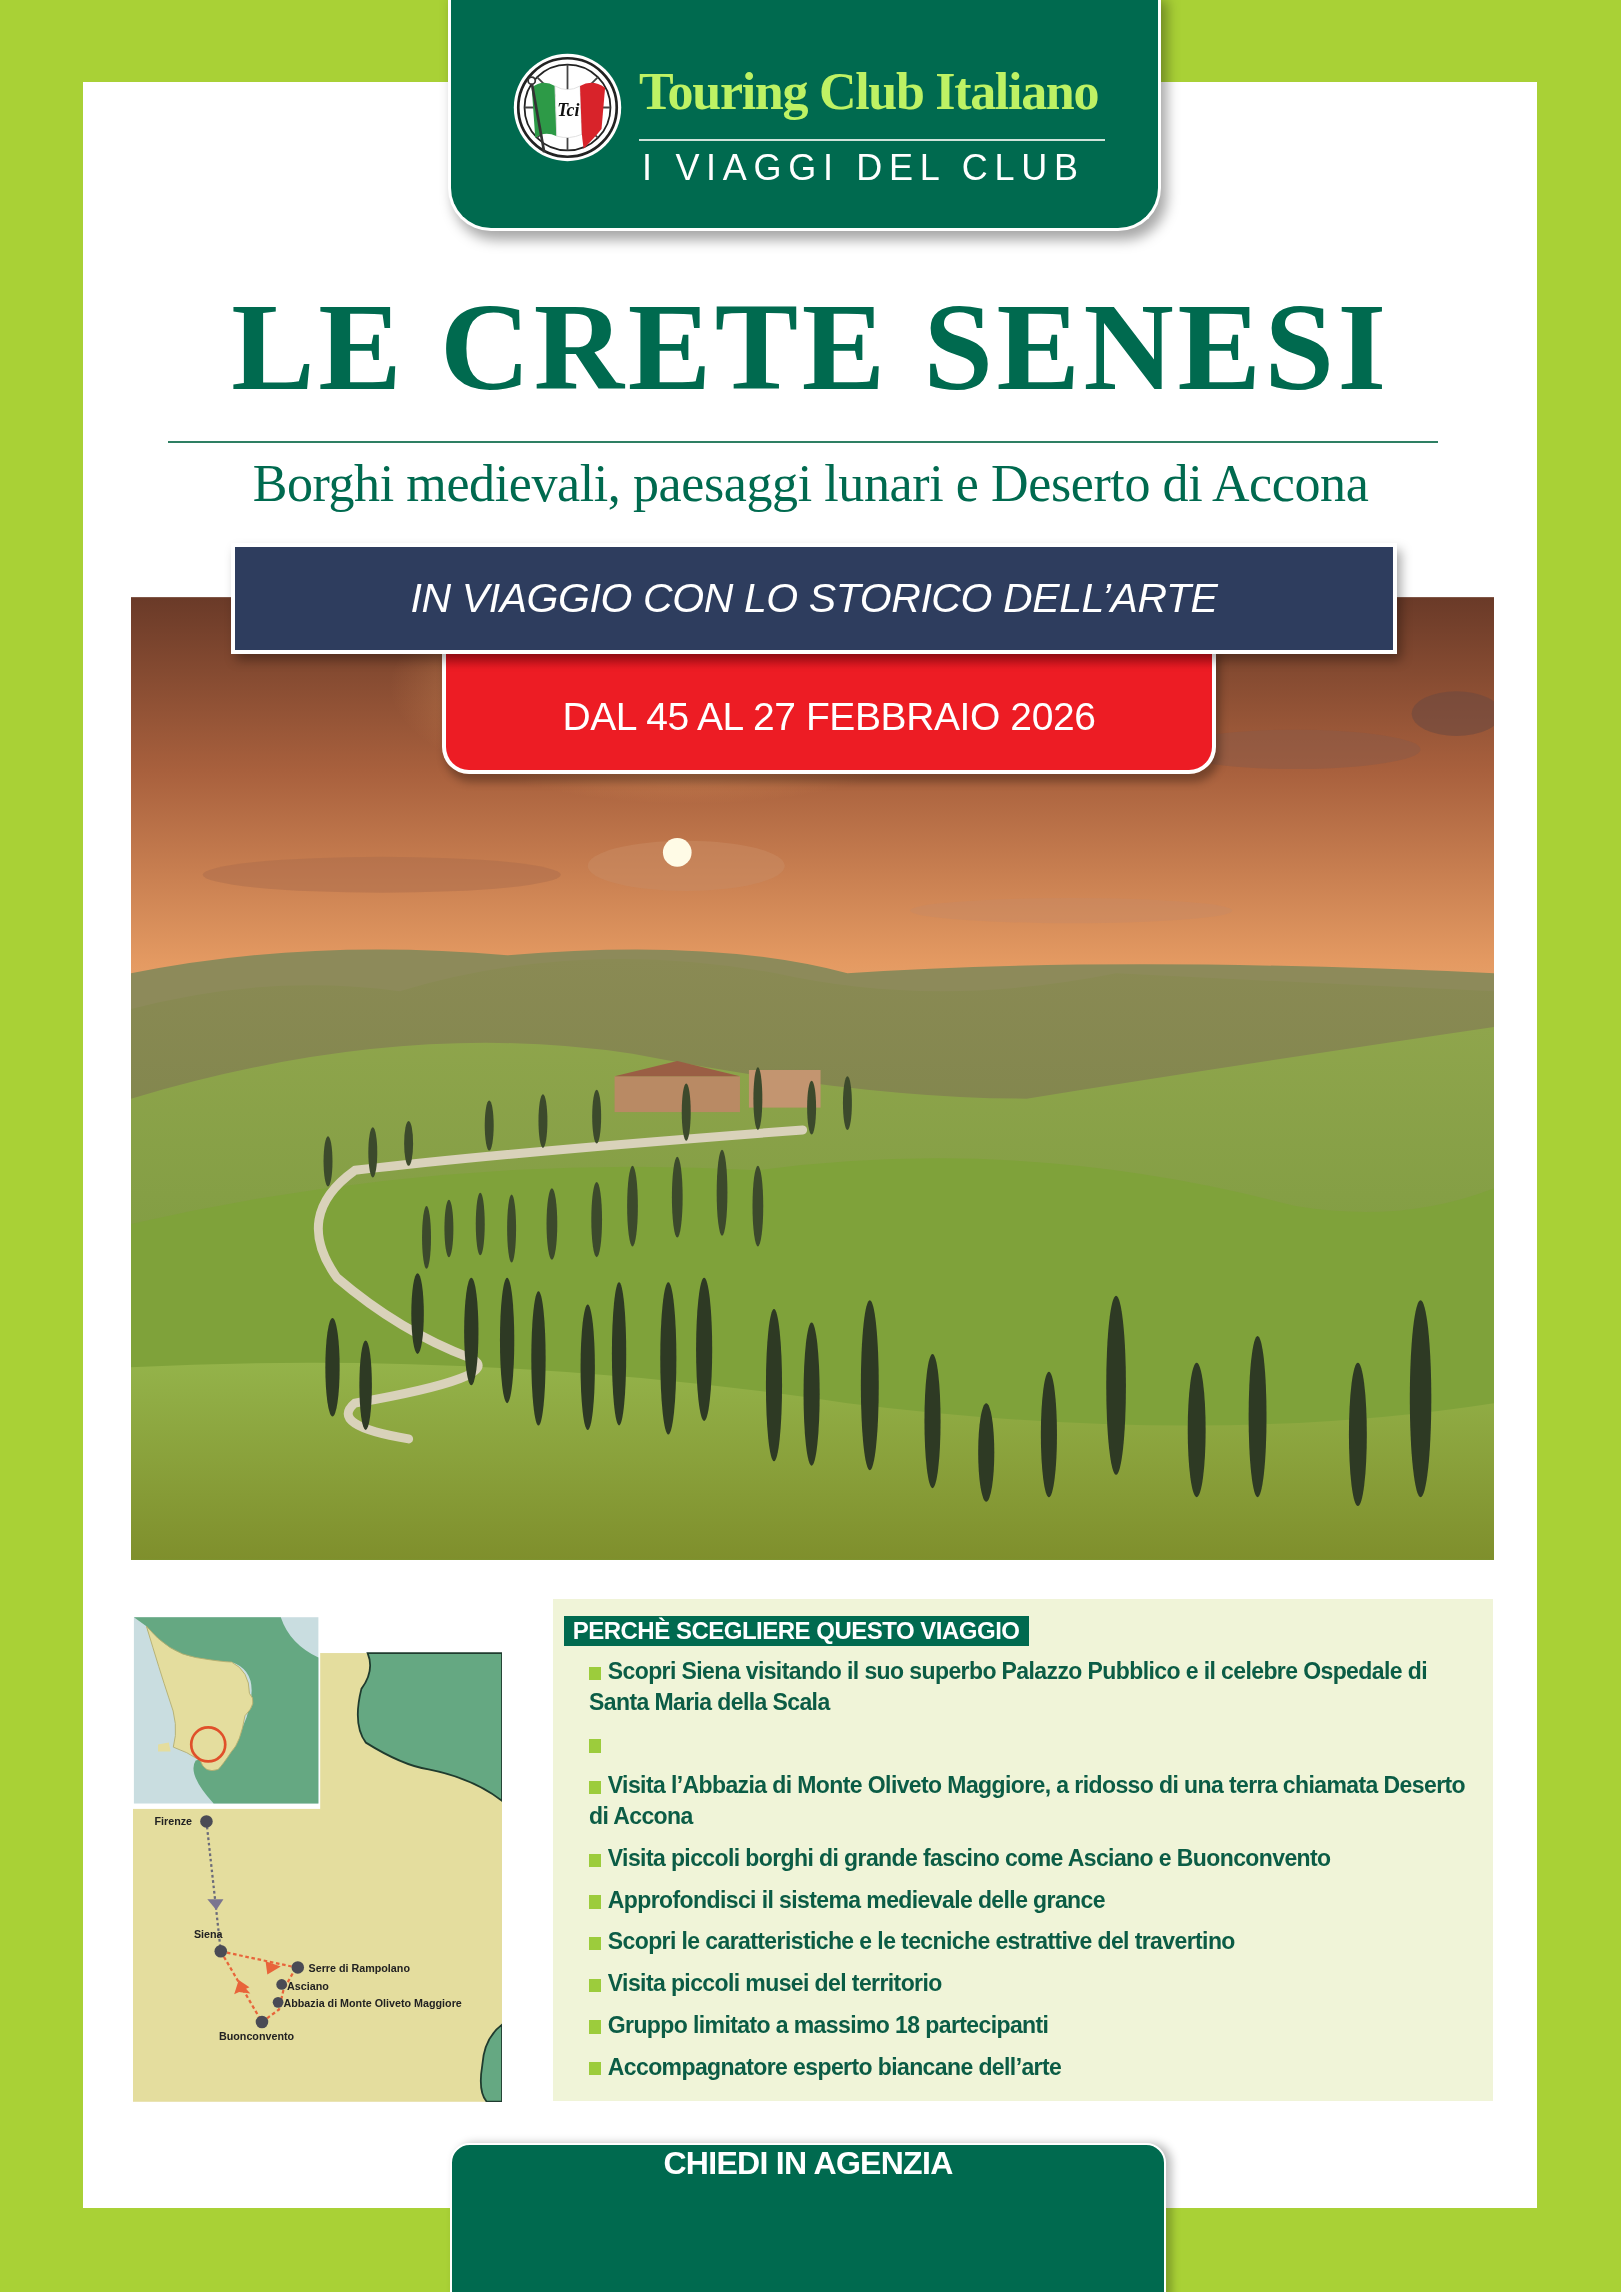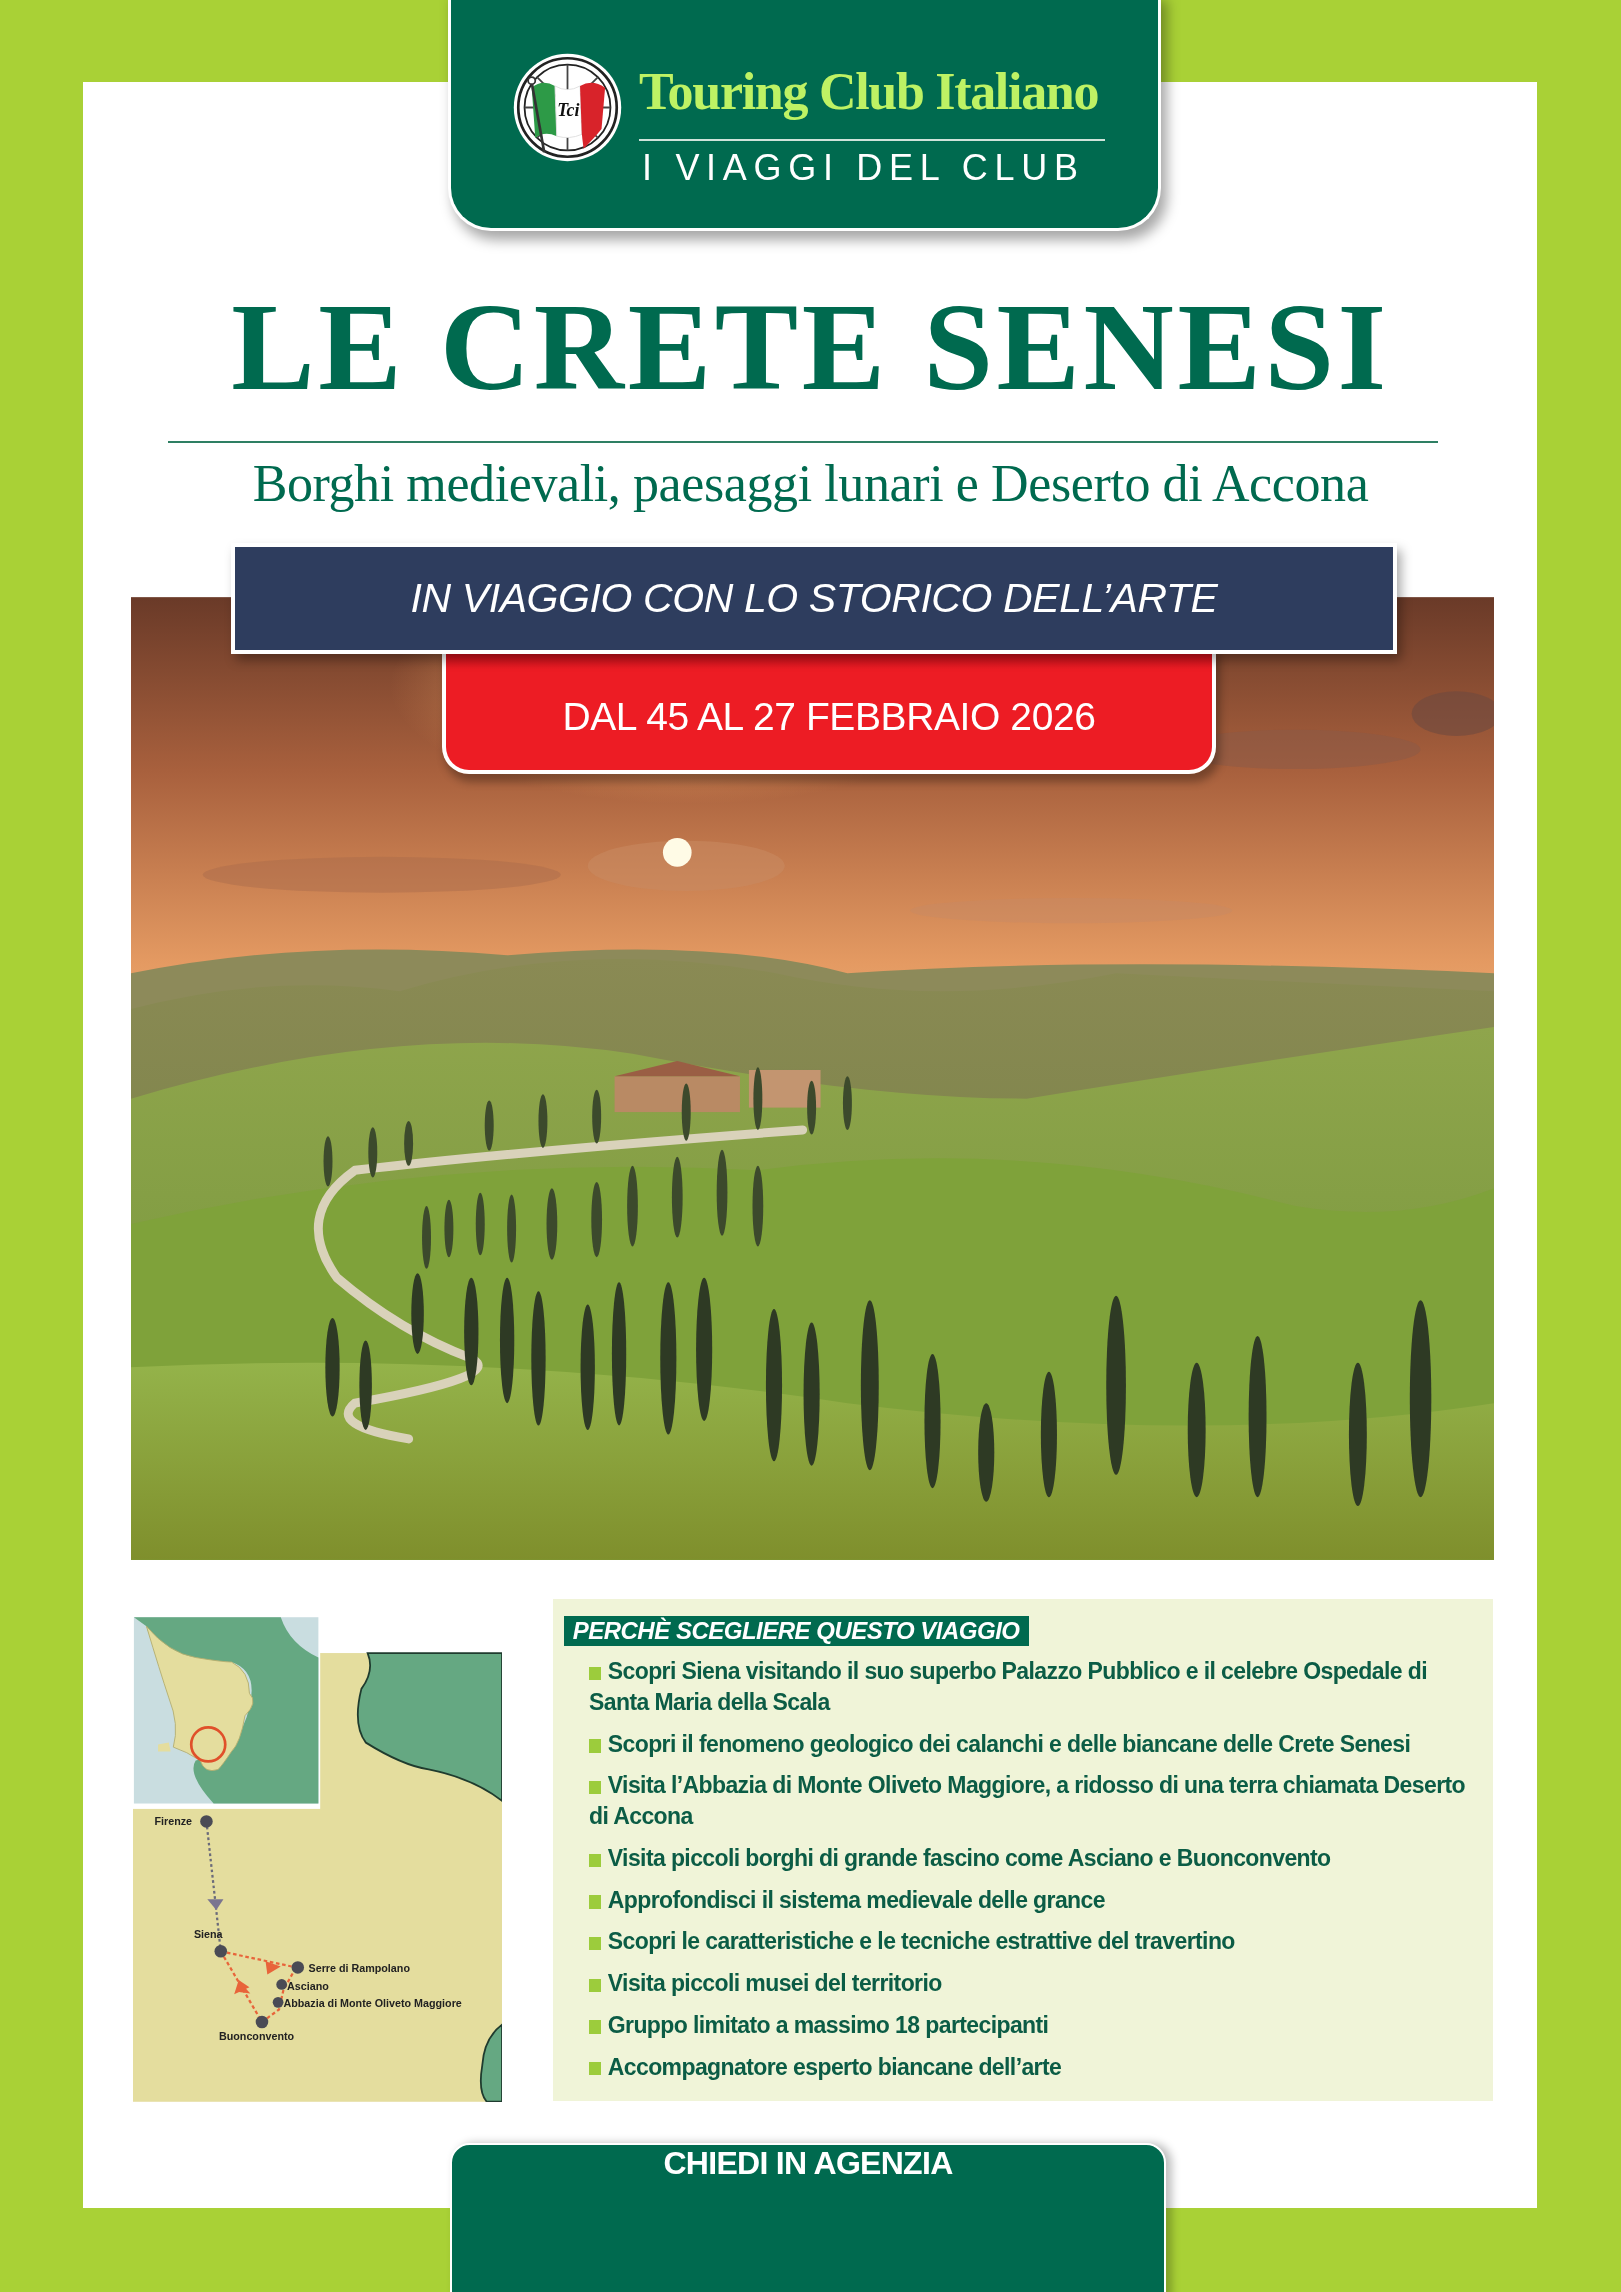--- a/index.html
+++ b/index.html
@@ -66,21 +66,21 @@
   
   .map { position:absolute; left:133px; top:1617px; width:369px; height:485px; }
   
   .reasons {
     position:absolute; left:553px; top:1599px; width:940px; height:502px;
     background:#f0f4d8;
   }
   .reasons-heading {
     position:absolute; left:10.7px; top:17px; height:29.6px; padding:0 9px 0 9px;
     background:#006a4f; color:#fff; font-weight:bold; font-size:24px;
-    line-height:29.6px; letter-spacing:-0.5px; white-space:nowrap;font-style:italic;
+    line-height:29.6px; letter-spacing:-0.5px; white-space:nowrap;
   }
   .reasons-list { position:absolute; left:36px; top:57px; width:896px; margin:0; padding:0; list-style:none; }
   .reasons-list li {
     color:#0b5c45; font-weight:bold; font-size:23px; line-height:31px;
     letter-spacing:-0.6px; margin-bottom:10.7px;
   }
   .bullet {
     display:inline-block; width:11.6px; height:13.4px; background:#9ccc3c; margin-right:7.2px;
     vertical-align:-0.9px;
   }
@@ -270,21 +270,21 @@
       <text x="168" y="435">Abbazia di Monte Oliveto Maggiore</text>
       <text x="96" y="472">Buonconvento</text>
     </g>
   </svg>
 </div>
 
 <div class="reasons">
   <div class="reasons-heading">PERCHÈ SCEGLIERE QUESTO VIAGGIO</div>
   <ul class="reasons-list">
     <li><span class="bullet"></span><span>Scopri Siena visitando il suo superbo Palazzo Pubblico e il celebre Ospedale di Santa Maria della Scala</span></li>
-    <li><span class="bullet"></span><span>Scopri il fenomeno geologico dei calanchi e delle biancane delle Crete Senesi</span></li>
+    <li><span class="bullet"></span></li>
     <li><span class="bullet"></span><span>Visita l’Abbazia di Monte Oliveto Maggiore, a ridosso di una terra chiamata Deserto di Accona</span></li>
     <li><span class="bullet"></span><span>Visita piccoli borghi di grande fascino come Asciano e Buonconvento</span></li>
     <li><span class="bullet"></span><span>Approfondisci il sistema medievale delle grance</span></li>
     <li><span class="bullet"></span><span>Scopri le caratteristiche e le tecniche estrattive del travertino</span></li>
     <li><span class="bullet"></span><span>Visita piccoli musei del territorio</span></li>
     <li><span class="bullet"></span><span>Gruppo limitato a massimo 18 partecipanti</span></li>
     <li><span class="bullet"></span><span>Accompagnatore esperto biancane dell’arte</span></li>
   </ul>
 </div>
 

